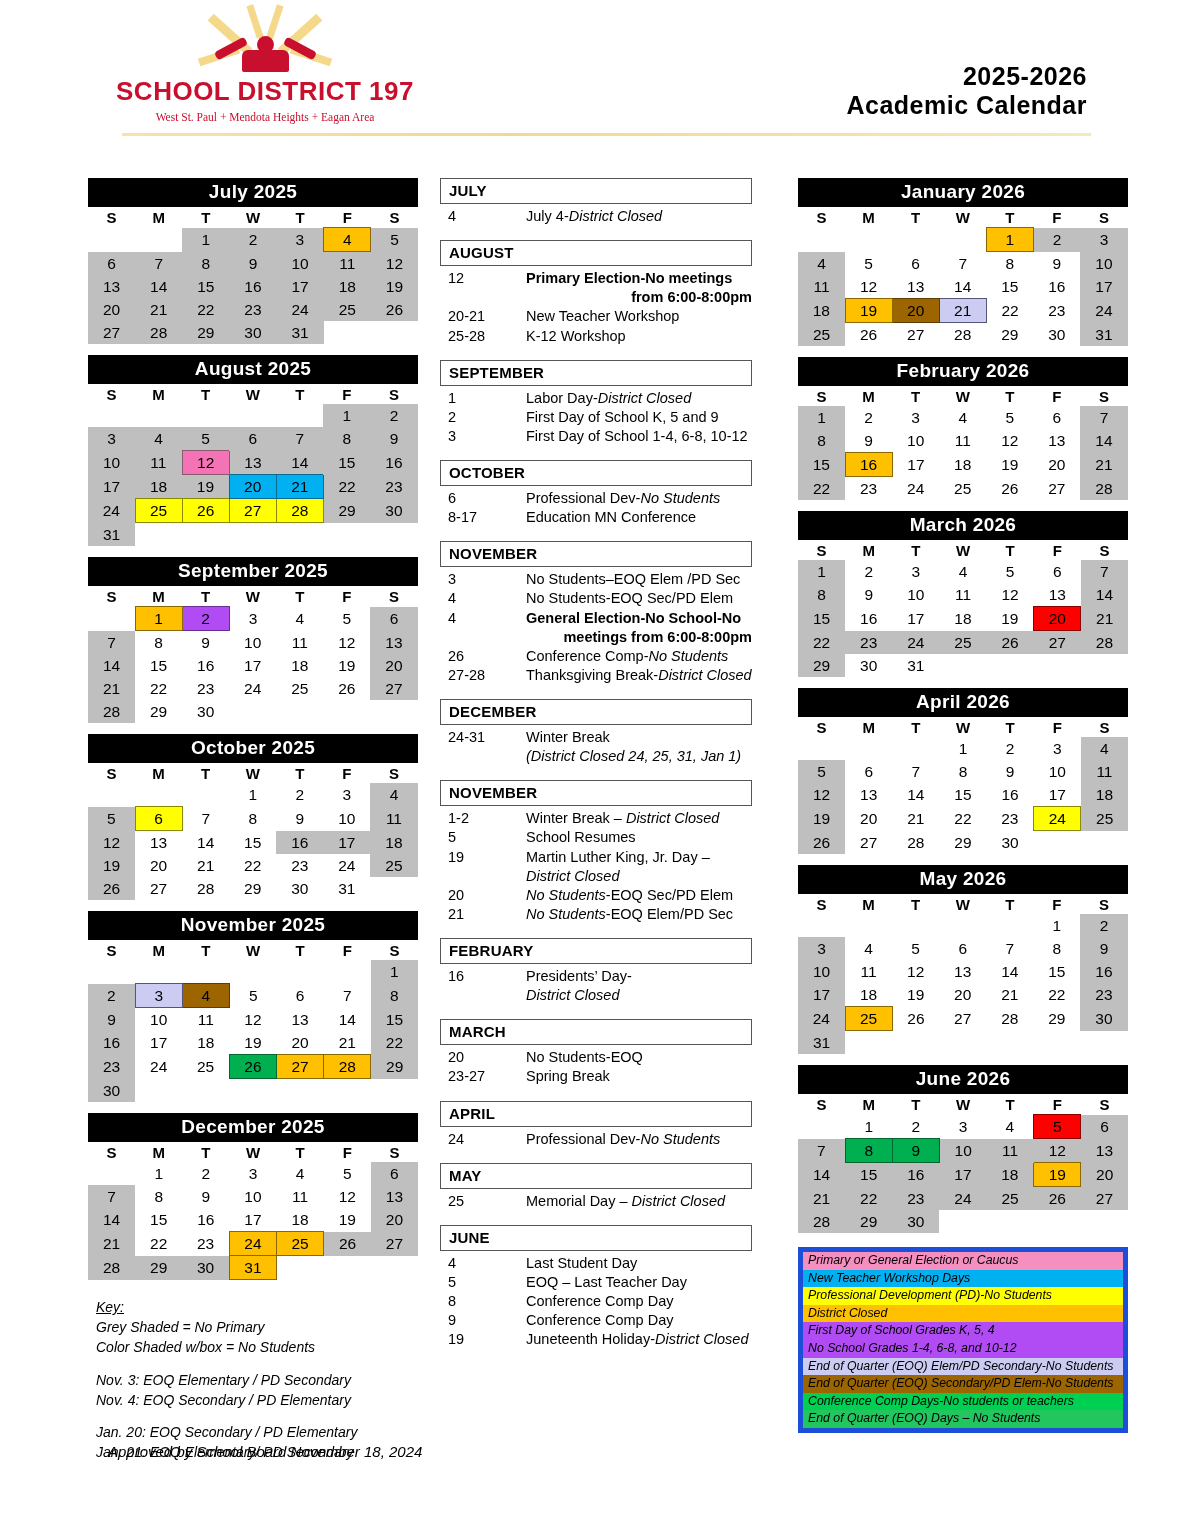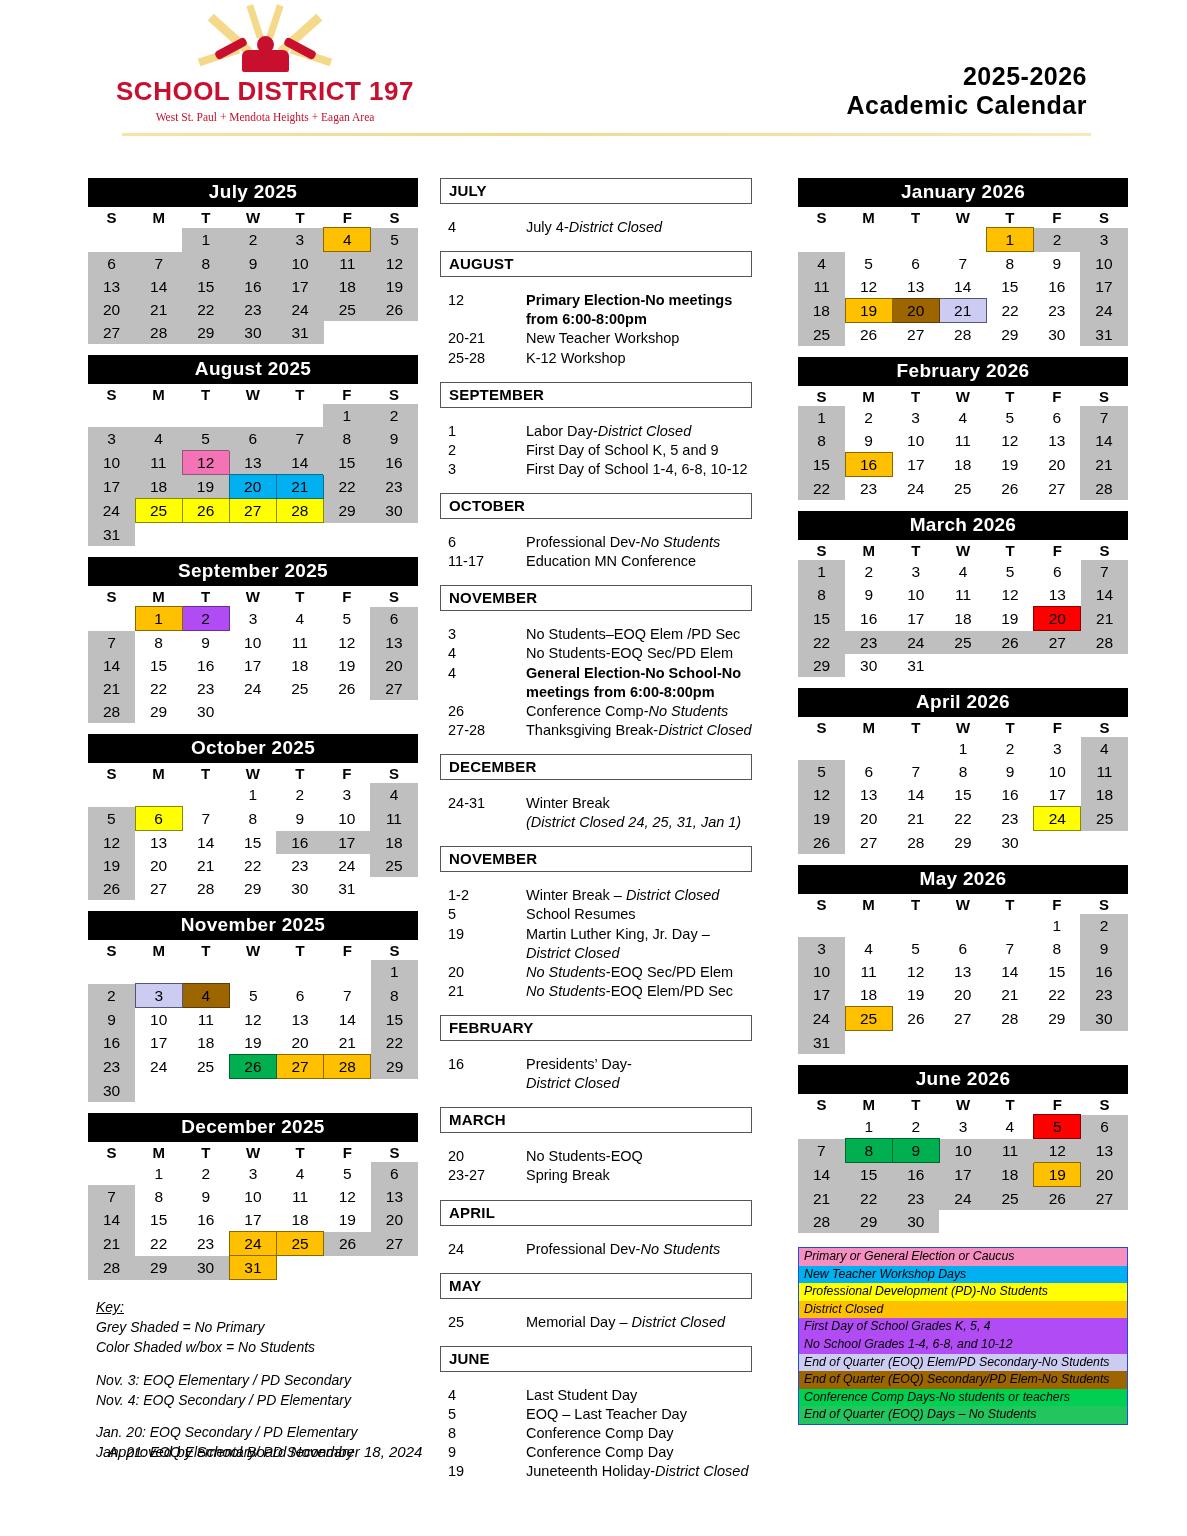--- a/index.html
+++ b/index.html
@@ -163,56 +163,56 @@
   td.c-brown    { background: #9c6500; border-color: #5c3c00; }
   td.c-green    { background: #00b050; border-color: #00662e; }
   td.c-red      { background: #ff0000; border-color: #8a0000; }
 
   
   .note-month {
     border: 1.6px solid #555;
     font-weight: bold;
     font-size: 15px;
     padding: 3px 0 4px 8px;
-    margin-bottom: 14px;
+    margin-bottom: 3px;
     letter-spacing: 0.2px;
   }
   .note-group { margin-bottom: 14px; }
   .note-row {
     display: flex;
     font-size: 14.5px;
     line-height: 1.32;
     padding: 0 0 0 8px;
   }
   .note-date {
     width: 78px;
     flex: 0 0 78px;
     font-size: 14.5px;
   }
   .note-text { flex: 1; }
   .note-text .i { font-style: italic; }
   .note-text.b { font-weight: bold; }
   .note-cont { padding-left: 86px; font-size: 14.5px; line-height: 1.32; }
-  .note-cont.b { font-weight: bold; }
+  .note-cont.b { font-weight: bold; text-align: right; }
 
   
   .key-block {
     margin-top: 18px;
     margin-left: 8px;
     font-style: italic;
     font-size: 14px;
     line-height: 1.42;
   }
   .key-head { text-decoration: underline; }
   .key-gap { height: 13px; }
 
   
   .legend {
     margin-top: 14px;
-    border: 1px solid #1d4ed8;
+    border: 5px solid #1d4ed8;
     width: 330px;
   }
   .legend-row {
     font-style: italic;
     font-size: 12.3px;
     line-height: 1.27;
     padding: 1px 0 1px 5px;
     white-space: nowrap;
     overflow: hidden;
   }
@@ -704,21 +704,21 @@
           <div class="note-text"><span>First Day of School 1-4, 6-8, 10-12</span></div>
         </div>
       </div>
       <div class="note-group">
         <div class="note-month">OCTOBER</div>
         <div class="note-row">
           <div class="note-date">6</div>
           <div class="note-text"><span>Professional Dev-</span><span class="i">No Students</span></div>
         </div>
         <div class="note-row">
-          <div class="note-date">11-17</div>
+          <div class="note-date">8-17</div>
           <div class="note-text"><span>Education MN Conference</span></div>
         </div>
       </div>
       <div class="note-group">
         <div class="note-month">NOVEMBER</div>
         <div class="note-row">
           <div class="note-date">3</div>
           <div class="note-text"><span>No Students–EOQ Elem /PD Sec</span></div>
         </div>
         <div class="note-row">

